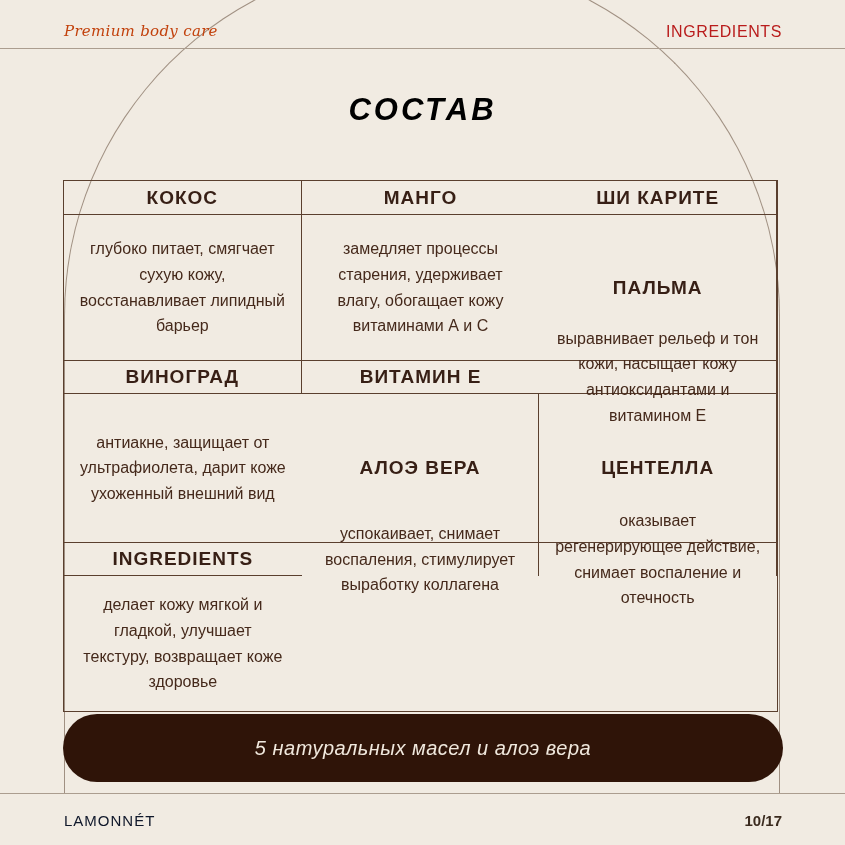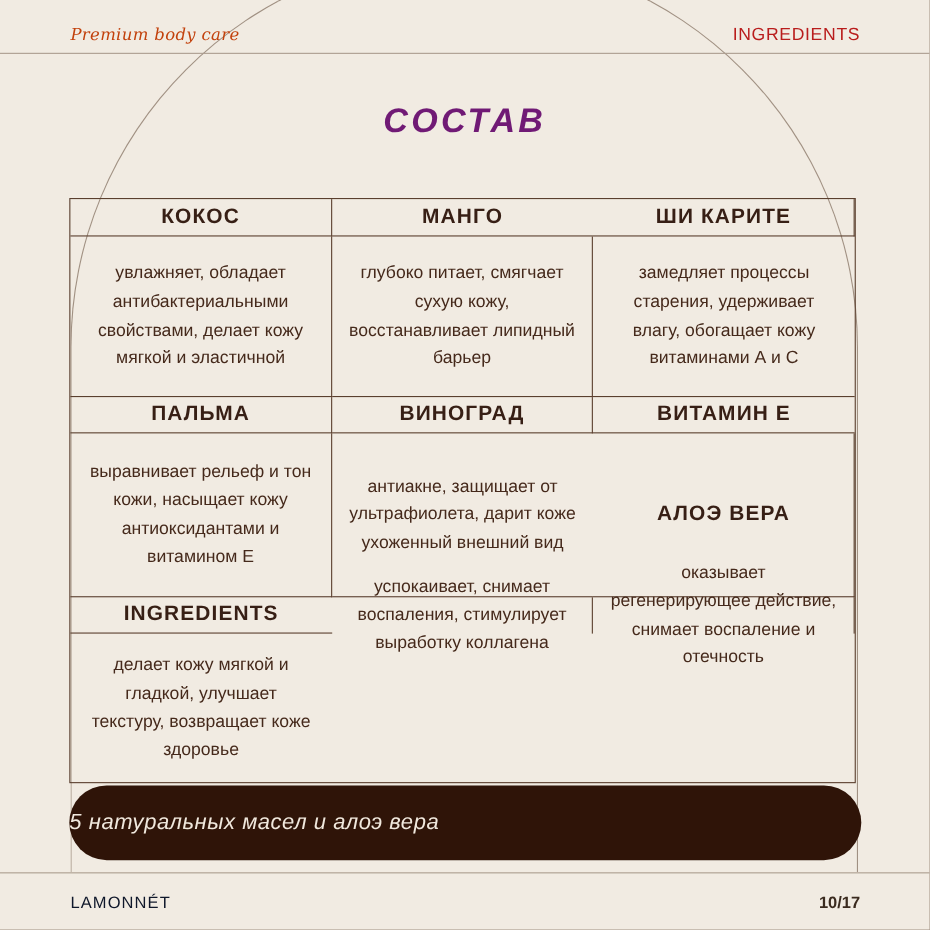--- a/index.html
+++ b/index.html
@@ -47,21 +47,21 @@
   }
 
   
   .page-title {
     left: 0; right: 0; top: 92px;
     text-align: center;
     font-size: 31px;
     font-weight: 700;
     font-style: italic;
     letter-spacing: 3px;
-    color: #701a75;
+    color: #000000;
   }
 
   
   .ing-table {
     left: 63px; top: 180px;
     width: 715px;
     box-sizing: border-box;
     border: 1px solid #5a3f2e;
     display: grid;
     grid-template-columns: repeat(3, 1fr);
@@ -93,20 +93,21 @@
   }
 
   
   .banner {
     left: 63px; top: 714px;
     width: 720px; height: 68px;
     background: #2f1408;
     border-radius: 34px;
     display: flex;
     align-items: center;
+    justify-content: center;
     z-index: 3;
   }
   .banner-text {
     font-style: italic;
     font-size: 20px;
     letter-spacing: 0.5px;
     color: #f0e8dd;
   }
 
   
@@ -137,32 +138,32 @@
 <div class="abs tagline">Premium body care</div>
 <div class="abs ingredients">INGREDIENTS</div>
 
 <div class="abs page-title">СОСТАВ</div>
 
 <div class="abs ing-table">
   <div class="cell head col1">КОКОС</div>
   <div class="cell head col3">МАНГО</div>
   <div class="cell head col2">ШИ КАРИТЕ</div>
 
-  <div class="cell desc col1">увлажняет, обладает антибактериальными свойствами, делает кожу мягкой и эластичной</div>
   <div class="cell desc col2">глубоко питает, смягчает сухую кожу, восстанавливает липидный барьер</div>
   <div class="cell desc col3">замедляет процессы старения, удерживает влагу, обогащает кожу витаминами А и С</div>
 
   <div class="cell head col1">ПАЛЬМА</div>
   <div class="cell head col2">ВИНОГРАД</div>
   <div class="cell head col3">ВИТАМИН Е</div>
 
   <div class="cell desc col2">выравнивает рельеф и тон кожи, насыщает кожу антиоксидантами и витамином Е</div>
   <div class="cell desc col3">антиакне, защищает от ультрафиолета, дарит коже ухоженный внешний вид</div>
 
   <div class="cell head col1">АЛОЭ ВЕРА</div>
+  <div class="cell head col2">ЦЕНТЕЛЛА</div>
   <div class="cell head col3">INGREDIENTS</div>
 
   <div class="cell desc col1 lastrow">успокаивает, снимает воспаления, стимулирует выработку коллагена</div>
   <div class="cell desc col2 lastrow">оказывает регенерирующее действие, снимает воспаление и отечность</div>
   <div class="cell desc col3 lastrow">делает кожу мягкой и гладкой, улучшает текстуру, возвращает коже здоровье</div>
 </div>
 
 <div class="abs banner">
   <span class="banner-text">5 натуральных масел и алоэ вера</span>
 </div>

